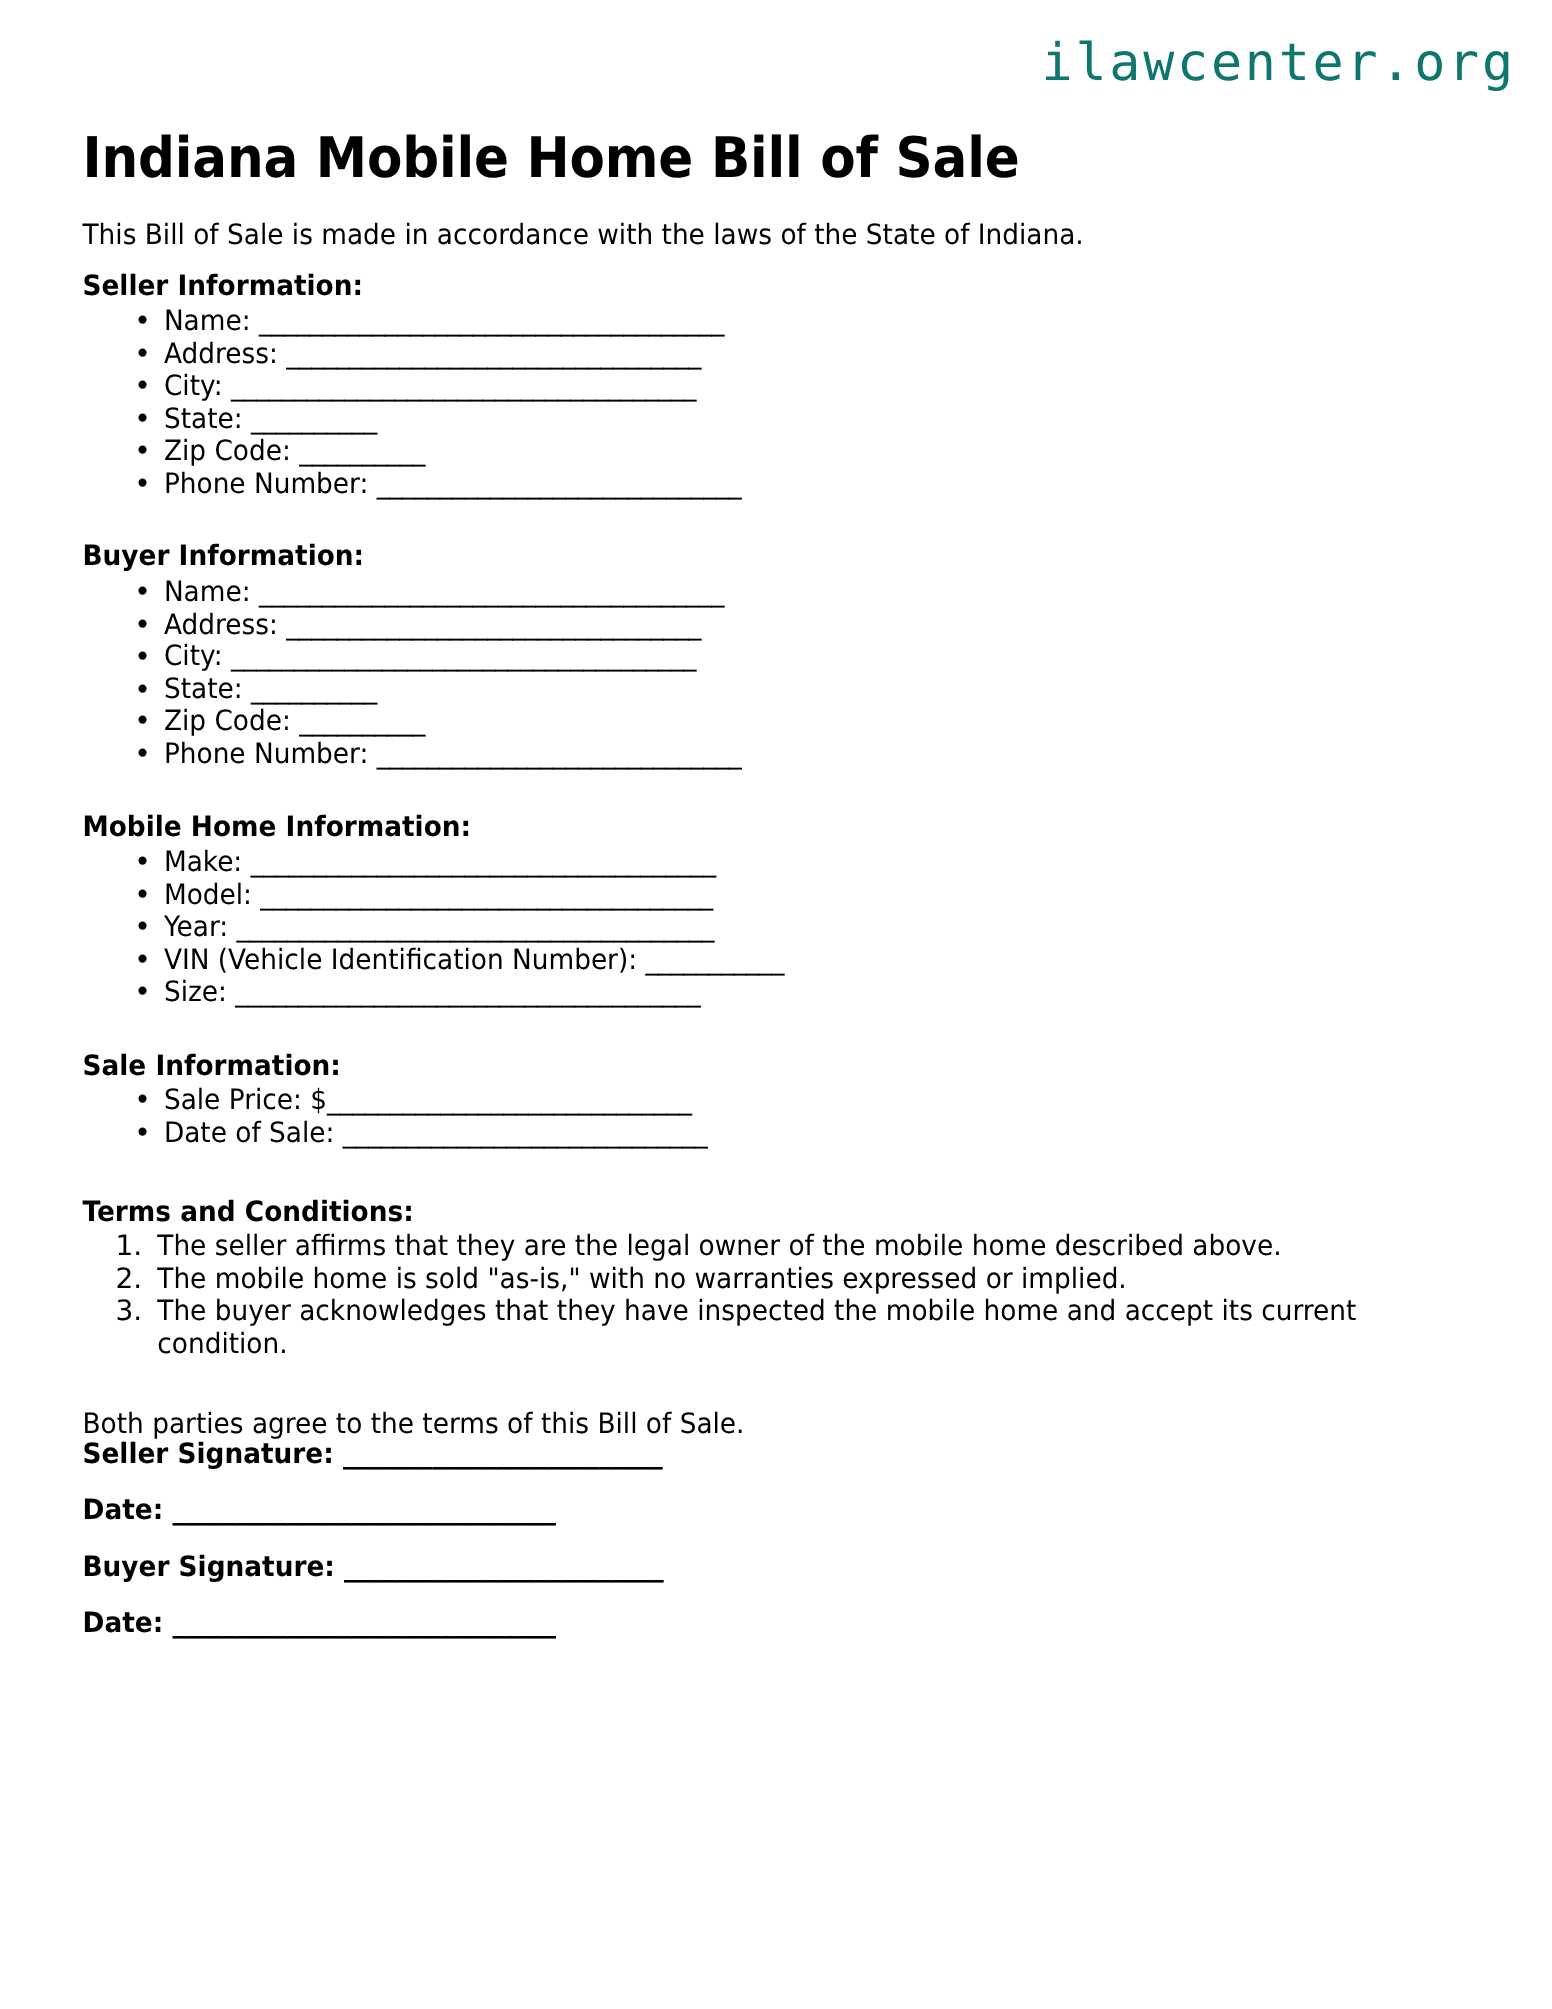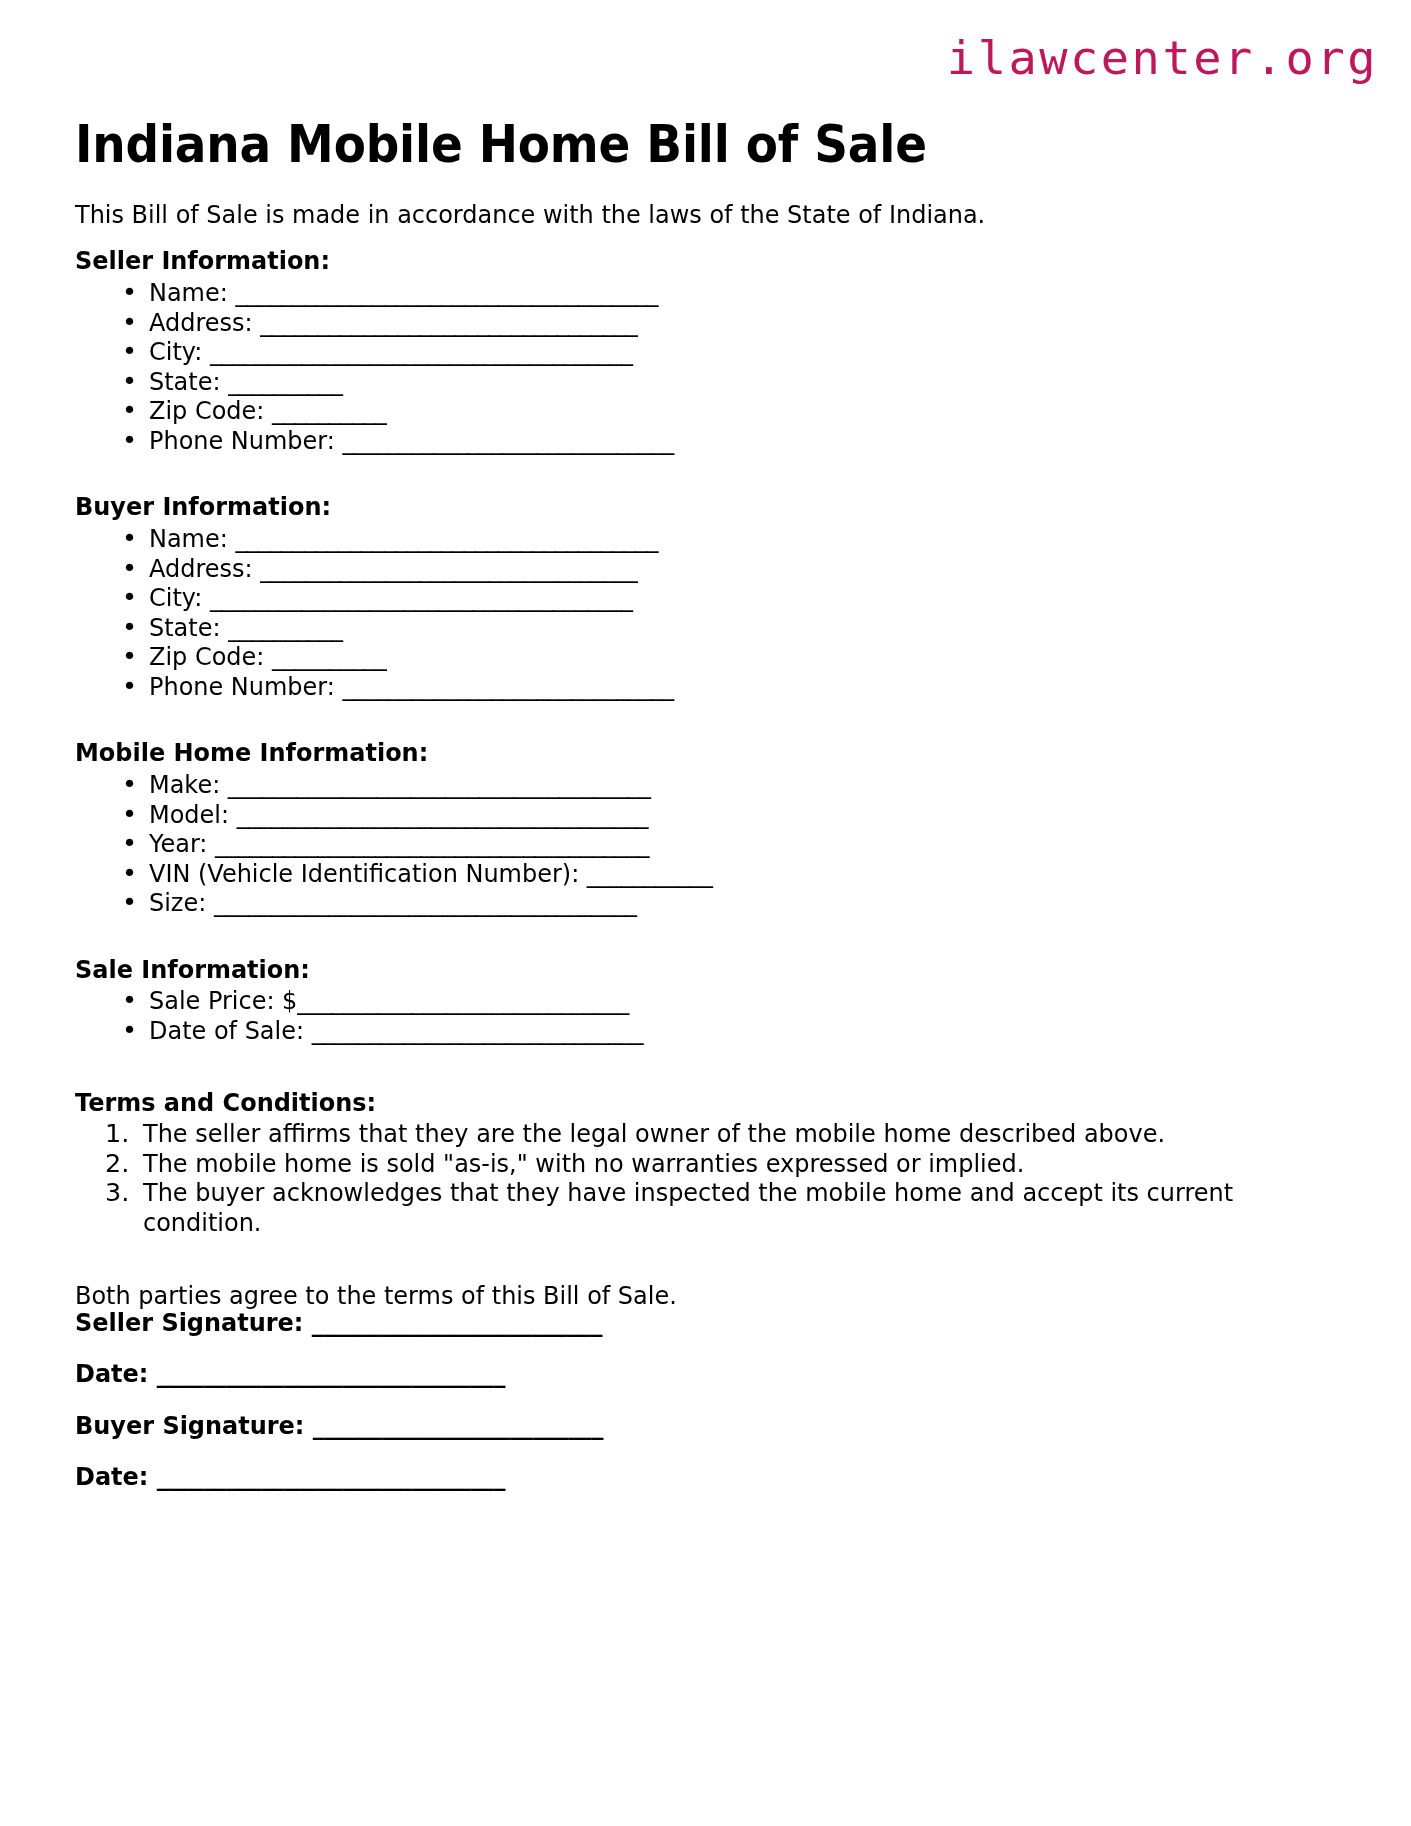--- a/index.html
+++ b/index.html
@@ -24,21 +24,21 @@
   }
 
   
   .watermark {
     position: absolute;
     right: 33px;
     top: 34px;
     font-family: "DejaVu Sans Mono", monospace;
     font-size: 47px;
     letter-spacing: 2.5px;
-    color: #be185d;
+    color: #0f766e;
     white-space: nowrap;
     line-height: 1;
   }
 
   
   .doc-title {
     position: absolute;
     left: 75px;
     top: 83px;
     font-size: 51px;

